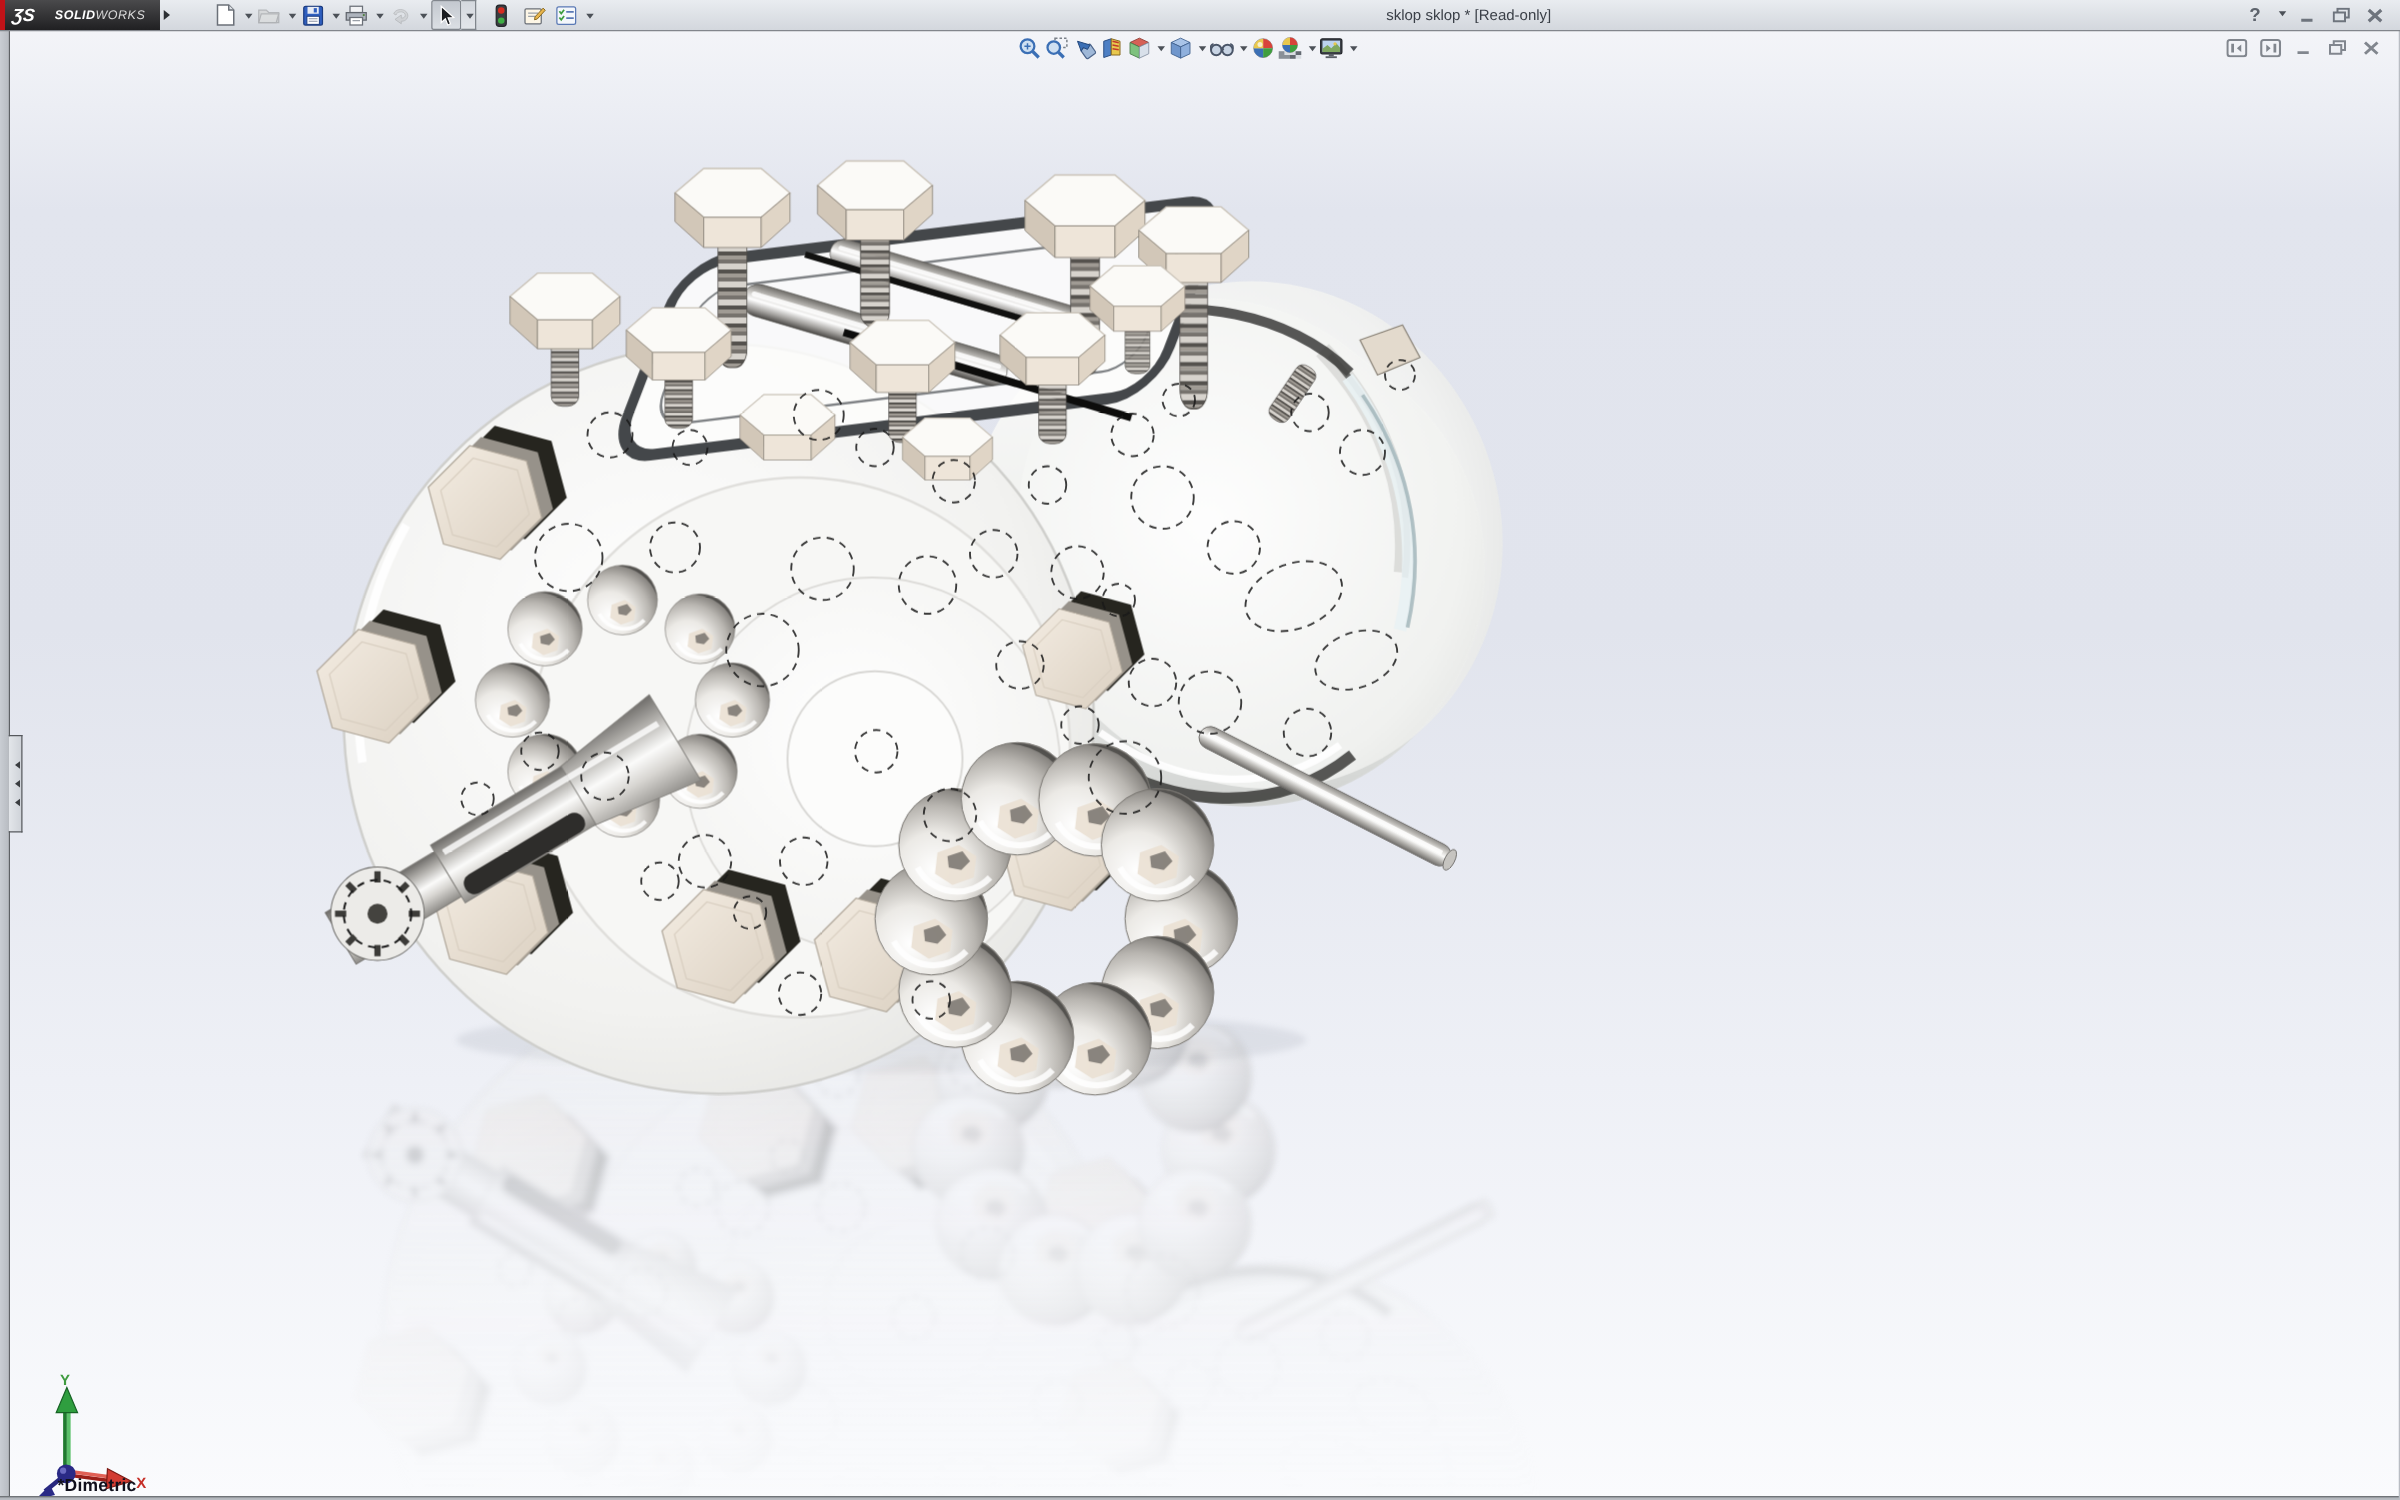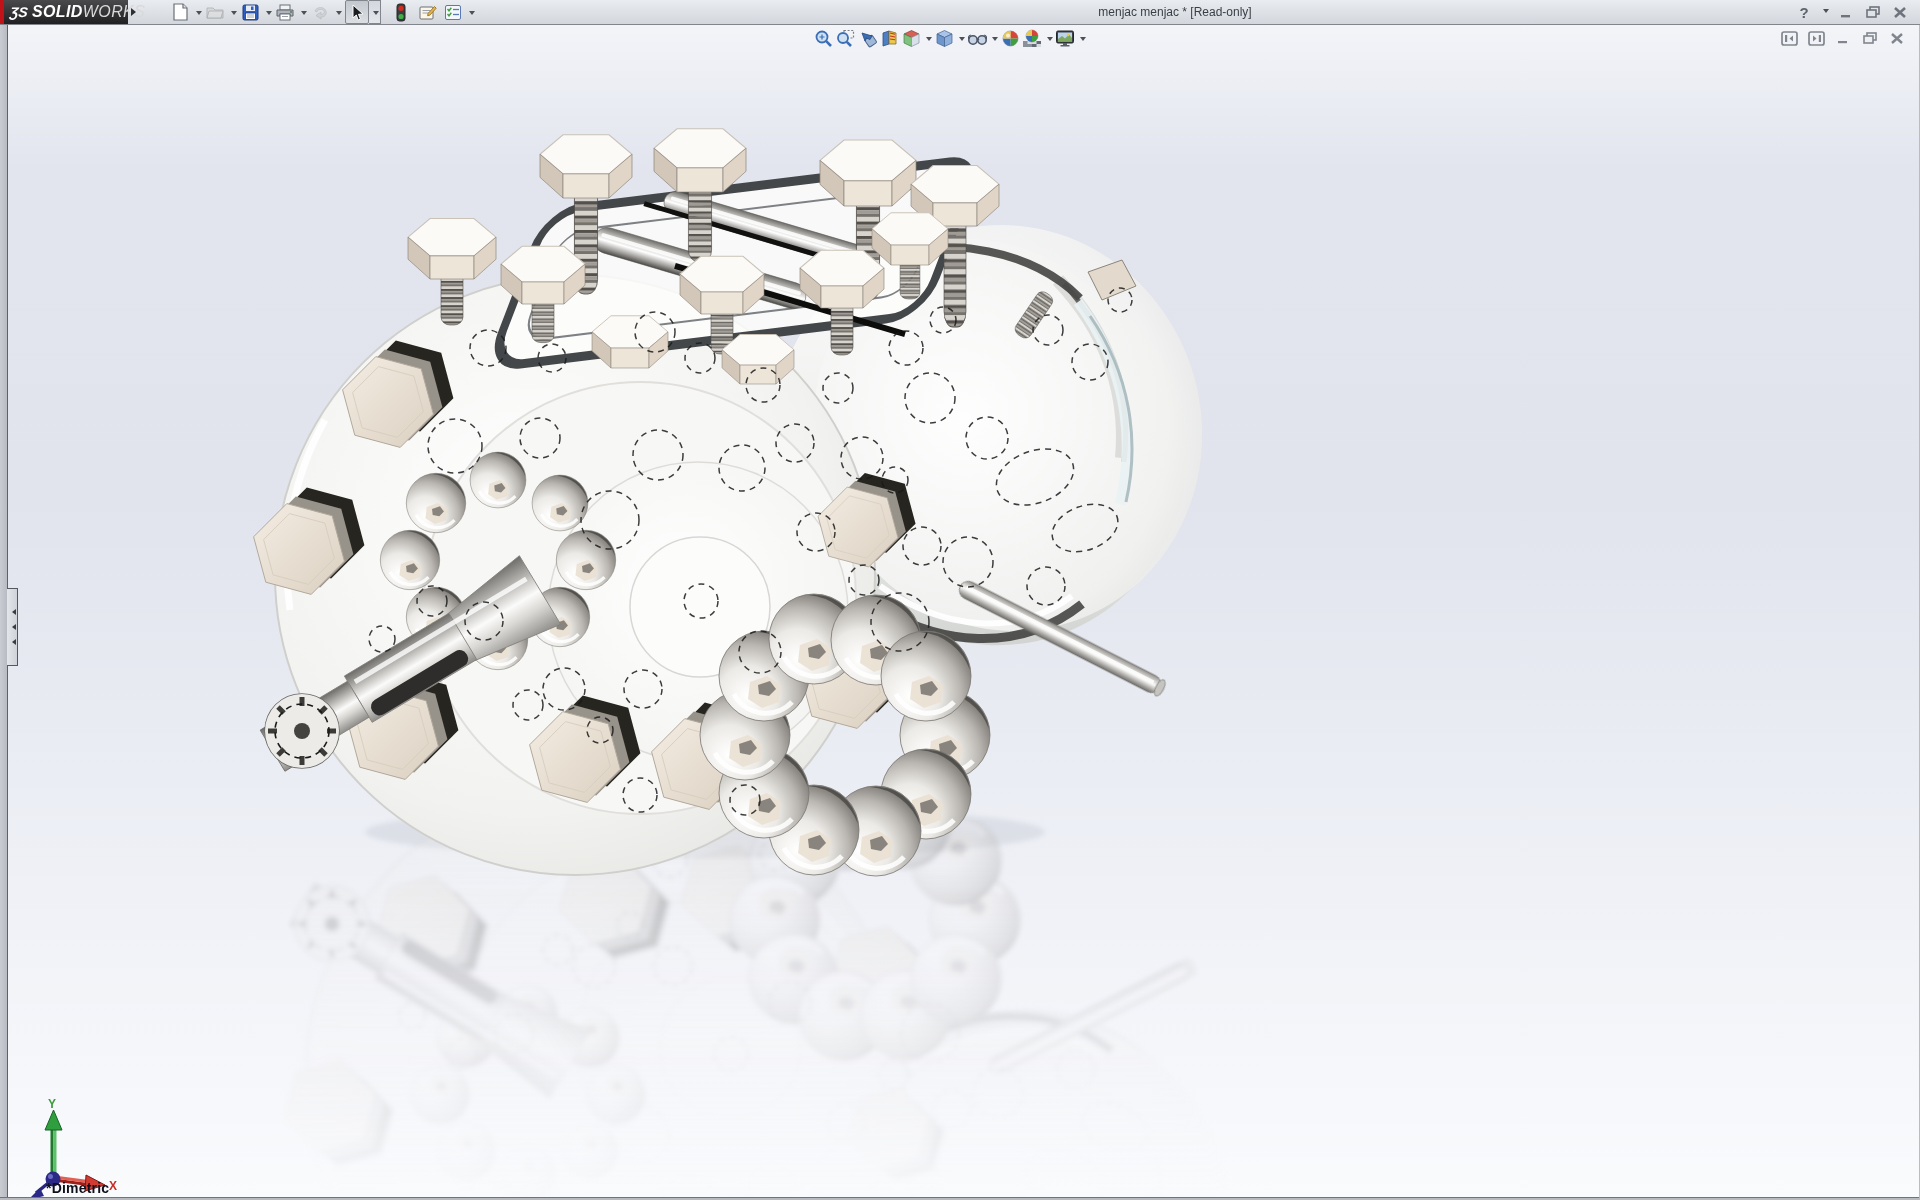--- a/index.html
+++ b/index.html
@@ -7,21 +7,21 @@
        font-family:"Liberation Sans",sans-serif;user-select:none;
        background:linear-gradient(180deg,#f6f7fa 0%,#e2e5ee 14%,#e1e4ed 42%,#eef0f6 72%,#fafbfd 100%);}
   
   .titlebar{position:absolute;left:0;top:0;width:1920px;height:24px;
        background:linear-gradient(180deg,#e9ecf0,#d3d7dd);
        border-bottom:1px solid #82868c;z-index:50;}
   .logo{position:absolute;left:0;top:0;width:128px;height:24px;
        background:linear-gradient(180deg,#4a4a4c,#202022);display:flex;align-items:center;}
   .logo .redstrip{position:absolute;left:0;top:0;width:4px;height:24px;background:#c01218;}
   .brandmark{color:#fff;font-style:italic;font-weight:700;font-size:14px;margin-left:10px;transform:skewX(-6deg);}
-  .brandtxt{color:#fff;font-style:italic;font-size:16px;letter-spacing:.4px;margin-left:4px;}
+  .brandtxt{color:#fff;font-style:italic;font-size:10px;letter-spacing:.4px;margin-left:16px;}
   .brandtxt .solid{font-weight:700;} .brandtxt .works{font-weight:400;color:#d9d9d9;}
   .overflow-grip{position:absolute;left:130px;top:3px;width:10px;height:18px;display:flex;align-items:center;justify-content:center;cursor:pointer;}
   .tri-r{width:0;height:0;border:4px solid transparent;border-left:5px solid #2c2f33;}
   .tri-d{width:0;height:0;border:3px solid transparent;border-top:4px solid #4c5158;margin-left:2px;margin-top:4px;}
   .maintb{position:absolute;left:168px;top:1px;height:22px;display:flex;align-items:center;}
   .tbtn{width:22px;height:22px;display:flex;align-items:center;justify-content:center;border:1px solid transparent;border-radius:2px;cursor:pointer;}
   .tbtn.disabled{opacity:.38;filter:grayscale(.9);}
   .tbtn.pressed{background:linear-gradient(180deg,#c3c8cf,#dbdfe4);border:1px solid #81868d;}
   .ddbox{width:11px;height:22px;display:flex;align-items:center;justify-content:center;cursor:pointer;}
   .ddbox.boxed{border:1px solid #81868d;border-left:none;background:linear-gradient(180deg,#d4d8de,#e3e6ea);}
@@ -453,21 +453,21 @@
             <path d="M3.5,10 l1.5,1.8 l2.3,-3" stroke="#3f9e3f" stroke-width="1.4" fill="none"></path>
             <line x1="9" y1="5.5" x2="15" y2="5.5" stroke="#5a79b5" stroke-width="1.3"></line>
             <line x1="9" y1="10.5" x2="15" y2="10.5" stroke="#5a79b5" stroke-width="1.3"></line>
           </svg>
       </div>
       <div class="ddbox">
           <span class="tri-d"></span>
         </div>
     </div>
 
-    <div class="title-text">menjac menjac * [Read-only]</div>
+    <div class="title-text">sklop sklop * [Read-only]</div>
 
     <div class="wctrls">
       <span class="wbtn helpq">?</span>
       <span class="tri-d" style="margin-top:0"></span>
       <span class="wbtn">
         <svg width="13" height="12" viewBox="0 0 13 12">
             <rect x="1" y="9" width="9" height="2.4" fill="#6e747d"></rect>
           </svg>
       </span>
       <span class="wbtn">

